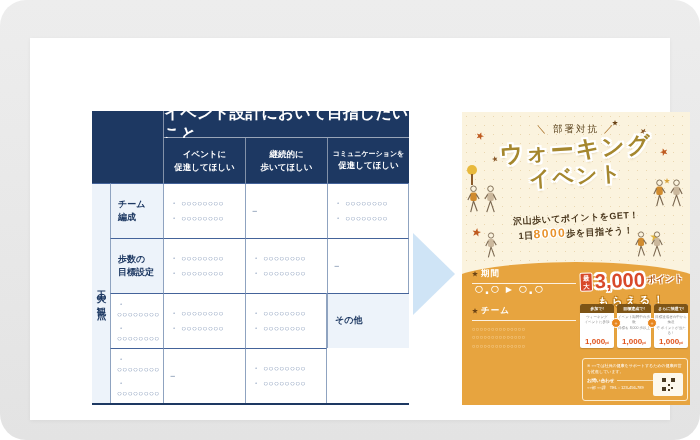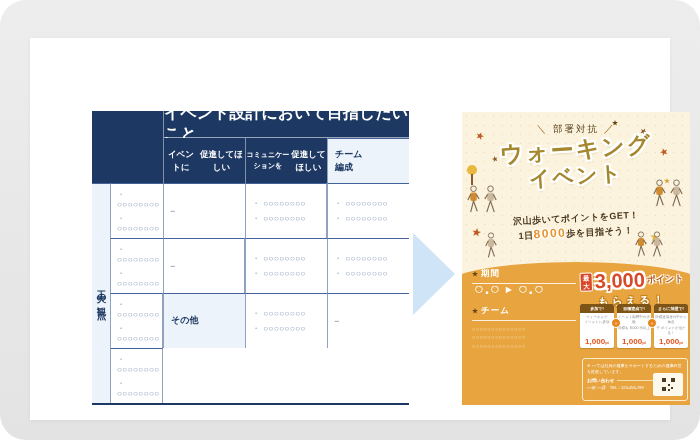--- a/index.html
+++ b/index.html
@@ -5,21 +5,21 @@
   html,body{margin:0;padding:0;}
   body{width:700px;height:440px;background:#ffffff;font-family:"Liberation Sans","DejaVu Sans",sans-serif;position:relative;overflow:hidden;}
   .frame{position:absolute;left:0;top:0;width:700px;height:440px;background:linear-gradient(#ededed,#e3e3e3);border-radius:26px;}
   .slide{position:absolute;left:30px;top:38px;width:640px;height:382px;background:#ffffff;box-shadow:0 1px 4px rgba(0,0,0,.05);}
 
   
   .tbl{position:absolute;left:62px;top:73px;display:grid;grid-template-columns:18px 53px 82px 82px 82px;grid-template-rows:27px 45px 55px 55px 55px 55px;border-bottom:2px solid #1d3862;}
   .navy{background:#1d3862;}
   .corner{grid-area:1/1/3/3;}
   .span-head{grid-area:1/3/2/6;color:#fff;font-size:16px;font-weight:bold;display:flex;align-items:center;justify-content:center;border-bottom:1px solid rgba(255,255,255,.55);border-left:1px solid rgba(255,255,255,.45);font-family:Liberation Serif, serif;}
-  .col-head{color:#fff;font-size:8.5px;font-weight:bold;display:flex;flex-direction:row;align-items:center;justify-content:center;line-height:1.45;text-align:center;border-left:1px solid rgba(255,255,255,.45);}
+  .col-head{color:#fff;font-size:8.5px;font-weight:bold;display:flex;flex-direction:column;align-items:center;justify-content:center;line-height:1.45;text-align:center;border-left:1px solid rgba(255,255,255,.45);}
   .col-head .sm{font-size:7px;}
   .vlabel{grid-area:3/1/7/2;background:#edf3fa;display:flex;align-items:center;justify-content:center;writing-mode:vertical-rl;text-orientation:upright;font-size:9.5px;font-weight:bold;color:#1d3862;letter-spacing:2px;border-top:1px solid #44639a;}
   .rhead{background:#edf3fa;color:#1d3862;font-weight:bold;font-size:9px;line-height:1.5;display:flex;flex-direction:column;justify-content:center;padding-left:7px;border-top:1px solid #44639a;border-left:1px solid #8fa3c0;}
   .dcell{background:#fff;border-top:1px solid #44639a;border-left:1px solid #8fa3c0;font-size:8px;color:#7e93b4;display:flex;flex-direction:column;justify-content:center;gap:4px;padding-left:6px;letter-spacing:.5px;}
   .dcell.last{border-right:1px solid #8fa3c0;}
   .dash{font-size:9px;color:#6b82a3;}
 
   
   .arrow{position:absolute;left:383px;top:195px;width:0;height:0;border-top:41px solid transparent;border-bottom:41px solid transparent;border-left:42px solid #cfe4f6;}
 
@@ -81,20 +81,24 @@
 
     <div class="tbl">
       <div class="corner navy"></div>
       <div class="span-head navy">イベント設計において目指したいこと</div>
 
       <div class="col-head navy">
         <span>イベントに</span>
         <span>促進してほしい</span>
       </div>
       <div class="col-head navy">
+        <span>継続的に</span>
+        <span>歩いてほしい</span>
+      </div>
+      <div class="col-head navy">
         <span class="sm">コミュニケーションを</span>
         <span>促進してほしい</span>
       </div>
 
       <div class="vlabel">工夫の観点</div>
 
       <div class="rhead">
         <span>チーム</span>
           <span>編成</span>
       </div>
@@ -103,20 +107,24 @@
           <span>・ ○○○○○○○○</span>
       </div>
       <div class="dcell">
           <span class="dash">−</span>
         </div>
       <div class="dcell last">
         <span>・ ○○○○○○○○</span>
           <span>・ ○○○○○○○○</span>
       </div>
 
+      <div class="rhead">
+        <span>歩数の</span>
+          <span>目標設定</span>
+      </div>
       <div class="dcell">
         <span>・ ○○○○○○○○</span>
           <span>・ ○○○○○○○○</span>
       </div>
       <div class="dcell">
         <span>・ ○○○○○○○○</span>
           <span>・ ○○○○○○○○</span>
       </div>
       <div class="dcell last">
           <span class="dash">−</span>

